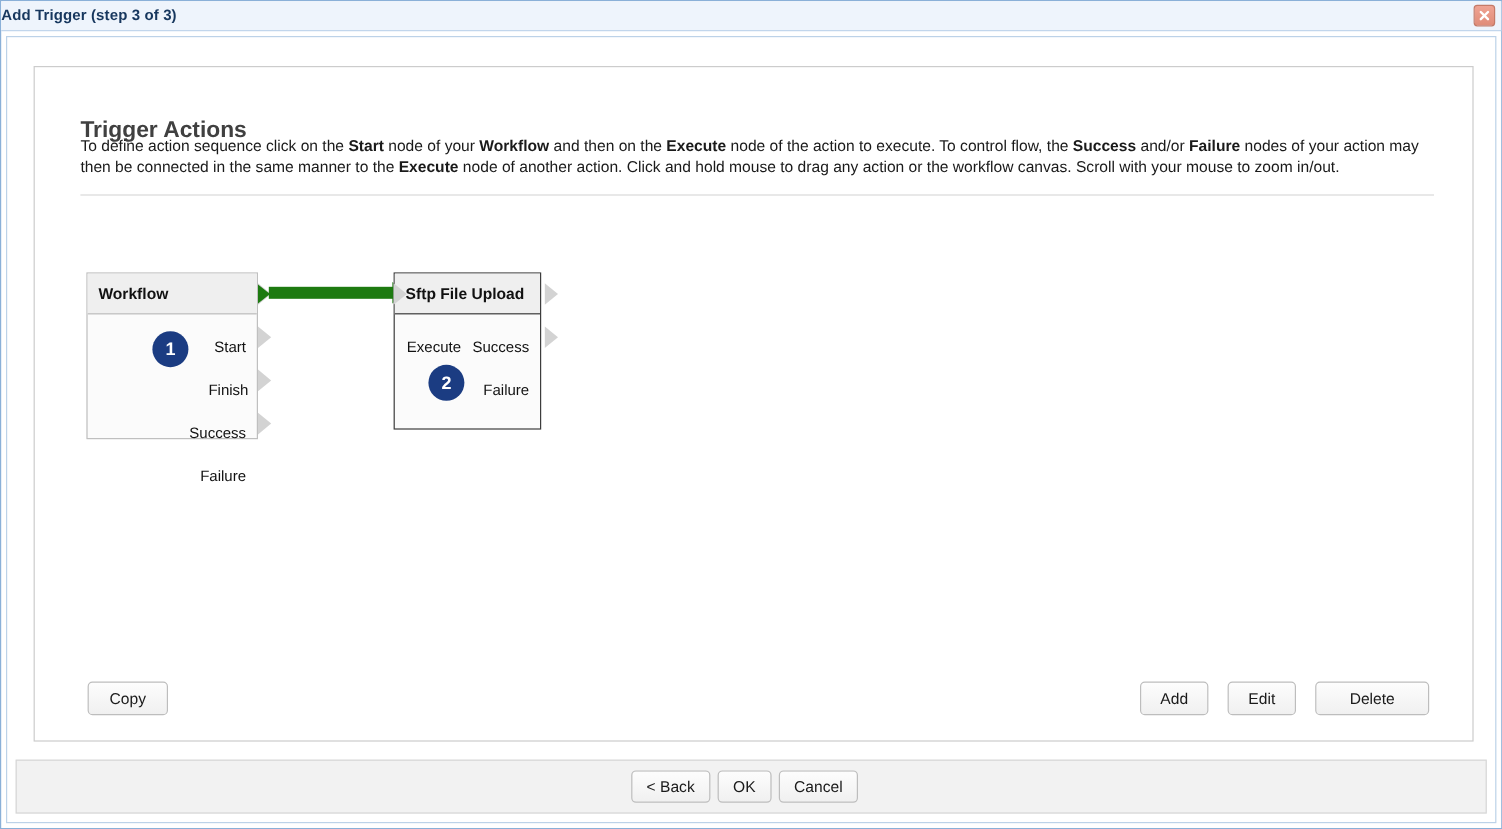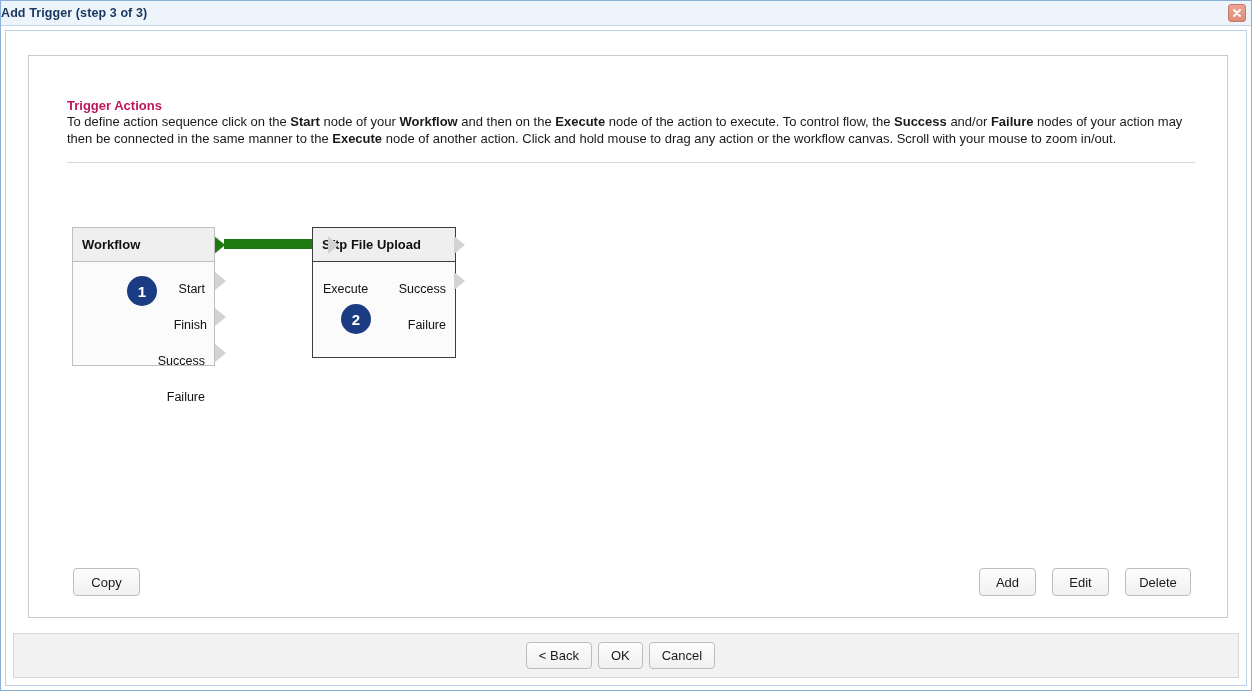--- a/index.html
+++ b/index.html
@@ -81,23 +81,23 @@
     height: 563px;
     box-sizing: border-box;
     background: #ffffff;
     border: 1px solid #cccccc;
   }
 
   .section-title {
     position: absolute;
     left: 38px;
     top: 42px;
-    font-size: 13px;
+    font-size: 19px;
     font-weight: bold;
-    color: #be185d;
+    color: #404040;
   }
   .instructions {
     position: absolute;
     left: 38px;
     top: 58px;
     width: 1128px;
     font-size: 13px;
     line-height: 16.5px;
     color: #1a1a1a;
   }
@@ -219,21 +219,21 @@
     width: 67px;
   }
   .panel-actions {
     position: absolute;
     right: 36px;
     bottom: 21px;
     display: flex;
     gap: 16px;
   }
   .panel-actions .btn { width: 57px; }
-  .panel-actions .btn.wide { width: 66px; }
+  .panel-actions .btn.wide { width: 95px; }
 
   
   .footer {
     position: absolute;
     left: 7px;
     right: 7px;
     bottom: 7px;
     height: 45px;
     box-sizing: border-box;
     background: #f2f2f2;
@@ -290,21 +290,21 @@
         <div class="chev" style="left:185px; top:144px;"></div>
         <div class="chev" style="left:185px; top:180px;"></div>
 
         <div class="connector-tail" style="left:185px; top:73px;"></div>
         <div class="connector-line" style="left:193px; top:116px; width:0; height:0;"></div>
         <div class="connector-line" style="left:193px; top:117px; width:0; height:0;"></div>
         <div class="connector-line" style="left:194px; top:113px; width:0; height:0;"></div>
         <div class="connector-line" style="left:194px; top:75px; width:105px; height:10px;"></div>
         <div class="connector-head" style="left:297px; top:71px;"></div>
 
-        <div class="node selected" style="left:282px; top:63px; width:144px; height:131px;">
+        <div class="node selected" style="left:298px; top:63px; width:123px; height:131px;">
           <div class="node-header">
             <span>Sftp File Upload</span>
           </div>
           <div class="node-body" style="height:96px;">
             <div class="port-label" style="left:10px; top:20px;">Execute</div>
             <div class="port-label right" style="right:9px; top:20px;">Success</div>
             <div class="port-label right" style="right:9px; top:56px;">Failure</div>
             <div class="badge" style="left:28px; top:42px;">2</div>
           </div>
         </div>

